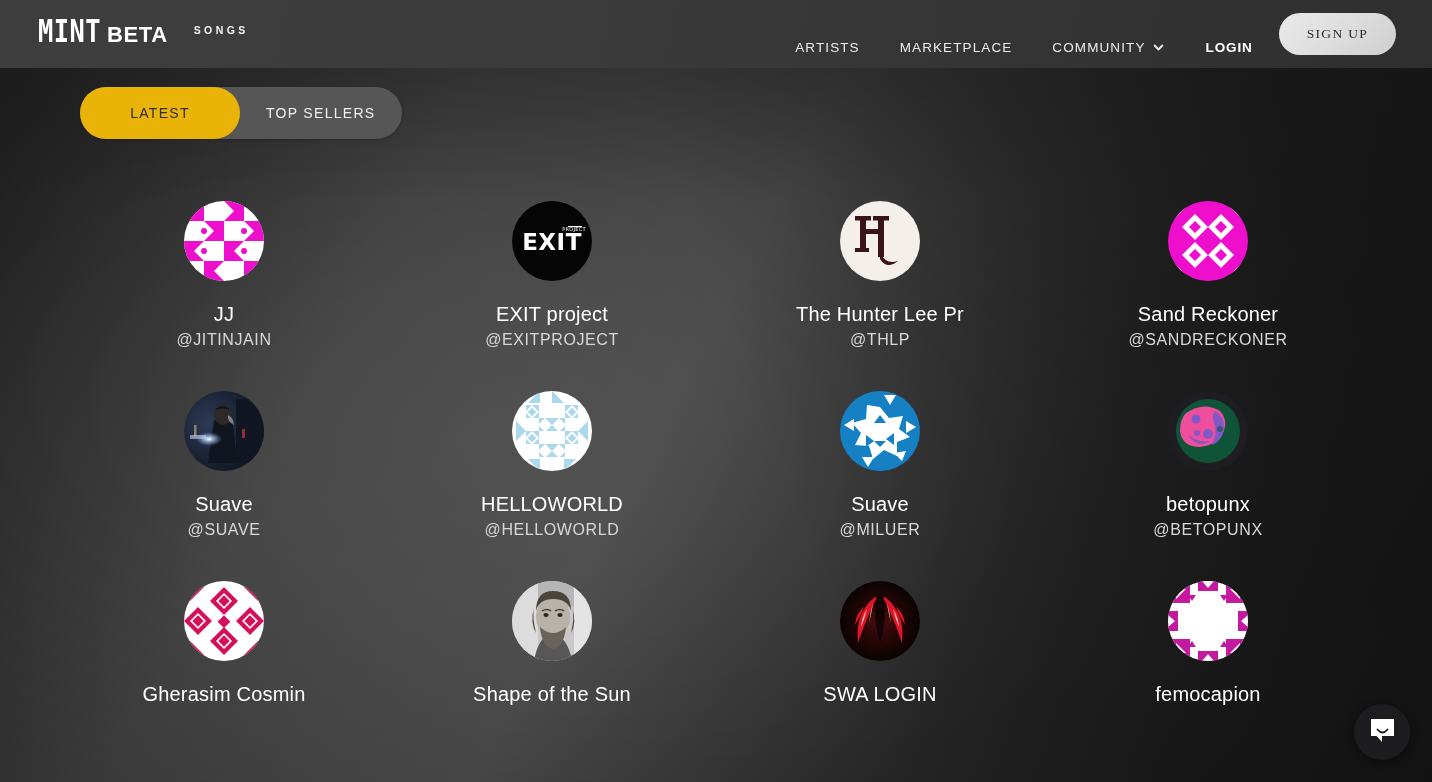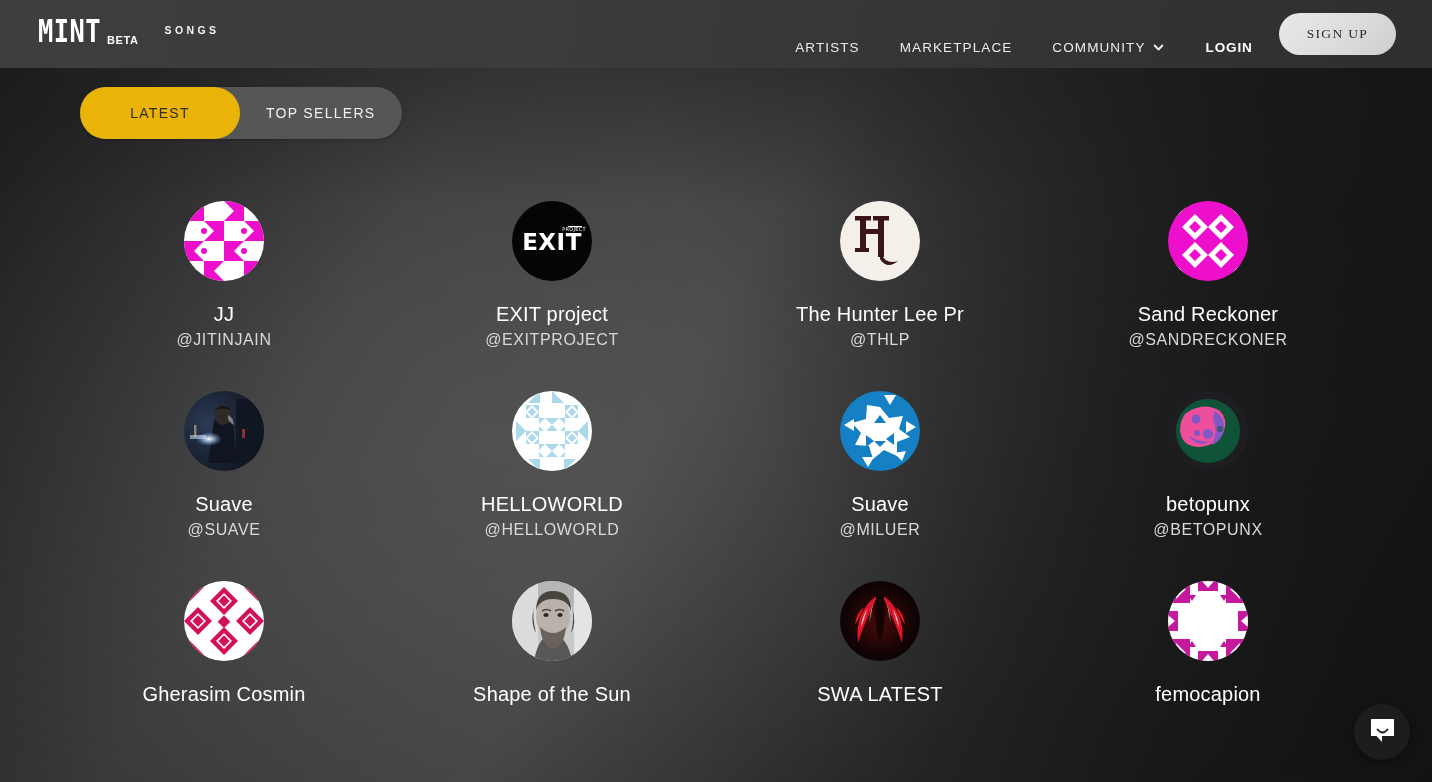--- a/index.html
+++ b/index.html
@@ -53,21 +53,21 @@
     font-size: 27px;
     font-weight: 700;
     letter-spacing: 0.5px;
     color: #fff;
     font-family: "DejaVu Sans Mono", monospace;
     transform: scaleY(1.16) scaleX(0.94);
     transform-origin: left bottom;
     line-height: 0.95;
   }
   .logo-beta {
-    font-size: 11px;
+    font-size: 22px;
     font-weight: 700;
     letter-spacing: 0.6px;
     color: #fff;
     margin-left: 2px;
     padding-bottom: 1px;
     text-align: right;
   }
   .logo-songs {
     font-size: 10.5px;
     font-weight: 700;
@@ -559,21 +559,21 @@
           <g fill="#ffd9dc" opacity=".9">
             <path d="M27 28 q-5 8 -6 18 q4 -10 6 -18z"></path>
             <path d="M53 28 q5 8 6 18 q-4 -10 -6 -18z"></path>
             <path d="M33 22 q-3 10 -4 20 q3 -12 4 -20z"></path>
             <path d="M47 22 q3 10 4 20 q-3 -12 -4 -20z"></path>
           </g>
           <path d="M40 14 q5 6 5 14 q0 18 -5 34 q-5 -16 -5 -34 q0 -8 5 -14z" fill="#140303"></path>
           <circle cx="40" cy="17" r="4" fill="#140303"></circle>
         </svg>
       </div>
-      <div class="card-name">SWA LATEST</div>
+      <div class="card-name">SWA LOGIN</div>
       <div class="card-handle"></div>
     </div>
 
     <div class="card">
       <div class="avatar">
         <svg viewBox="0 0 80 80" xmlns="http://www.w3.org/2000/svg">
           <rect width="80" height="80" fill="#ffffff"></rect>
           <g fill="#C4189F">
             <path d="M0 0h22v22H0z"></path>
               <path d="M58 0h22v22H58z"></path>

